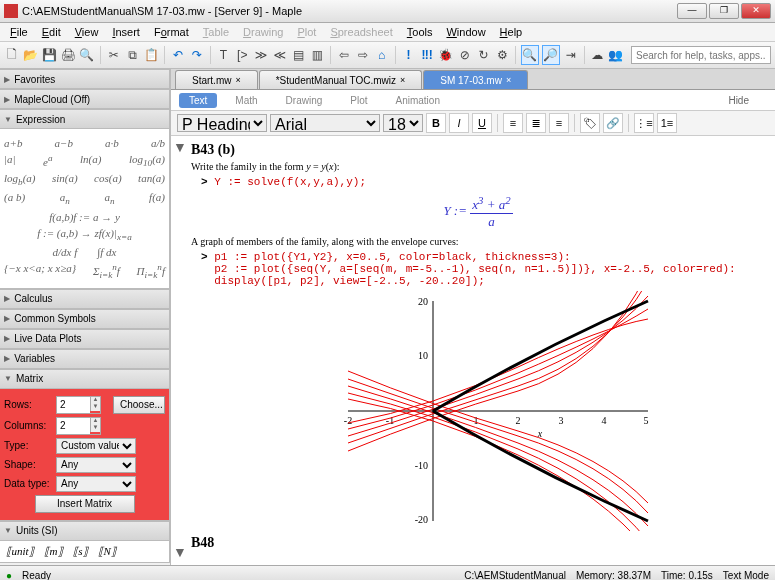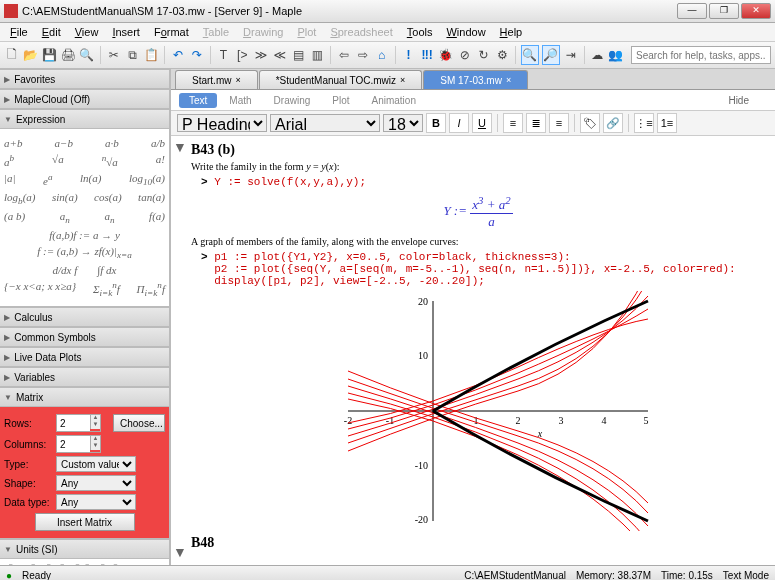--- a/index.html
+++ b/index.html
@@ -28,21 +28,21 @@
 .matrix-body input{width:38px;height:14px;border:1px solid #aaa;font-size:10px}
 .matrix-body select{width:80px;height:16px;border:1px solid #aaa;font-size:10px}
 .matrix-body button{font-size:10px;height:18px;border:1px solid #999;background:linear-gradient(#fafafa,#ddd)}
 .units-body{background:#fff;border:1px solid #bbb;border-top:none;border-left:none;padding:3px;display:flex;gap:4px;font-family:'Times New Roman',serif;font-style:italic}
 .units-body span{border:0;padding:1px 3px}
 .workarea{flex:1;display:flex;flex-direction:column;background:#d8d8d8}
 .tabrow{height:20px;display:flex;align-items:flex-end;padding-left:4px;gap:0;background:#d8d8d8;border-bottom:1px solid #999}
 .tab{height:18px;padding:0 16px;font-size:10px;background:linear-gradient(#f4f4f4,#ddd);border:1px solid #999;border-bottom:none;display:flex;align-items:center;border-radius:3px 3px 0 0;margin-right:1px}
 .tab.active{background:#5a8fd8;color:#fff}
 .tab .x{margin-left:4px;font-size:9px}
-.subtabrow{height:20px;display:flex;align-items:center;padding-left:8px;gap:2px;background:#fff;border-bottom:1px solid #ccc}
+.subtabrow{height:20px;display:flex;align-items:center;padding-left:8px;gap:8px;background:#fff;border-bottom:1px solid #ccc}
 .subtab{padding:2px 10px;font-size:10px;color:#888}
 .subtab.active{background:#5a8fd8;color:#fff;border-radius:3px}
 .hide{margin-left:auto;padding-right:26px;font-size:10px;color:#666}
 .fmtrow{height:24px;display:flex;align-items:center;padding:0 6px;gap:3px;background:#f4f4f4;border-bottom:1px solid #ccc}
 .fmtrow select{height:18px;border:1px solid #aaa;font-size:16px}
 .fmtrow .fbtn{width:18px;height:18px;border:1px solid #ccc;background:#fff;display:flex;align-items:center;justify-content:center;font-size:11px}
 .doc{flex:1;background:#fff;overflow:auto;padding:4px 10px 4px 4px;position:relative;font-family:'Times New Roman',serif}
 .section-mark{position:absolute;left:2px;font-size:14px;color:#666}
 .doc-content{margin-left:16px}
 .doc h3{font-size:14px;margin:2px 0;font-family:'Times New Roman',serif}
@@ -144,26 +144,20 @@
         <span>Expression</span>
       </div>
     <div class="expr-body">
       <div class="row">
           <span>a+b</span>
           <span>a−b</span>
           <span>a·b</span>
           <span>a/b</span>
         </div>
       <div class="row">
-          <span>a<sup>b</sup></span>
-          <span>√a</span>
-          <span><sup>n</sup>√a</span>
-          <span>a!</span>
-        </div>
-      <div class="row">
           <span>|a|</span>
           <span>e<sup>a</sup></span>
           <span>ln(a)</span>
           <span>log<sub>10</sub>(a)</span>
         </div>
       <div class="row">
           <span>log<sub>b</sub>(a)</span>
           <span>sin(a)</span>
           <span>cos(a)</span>
           <span>tan(a)</span>

